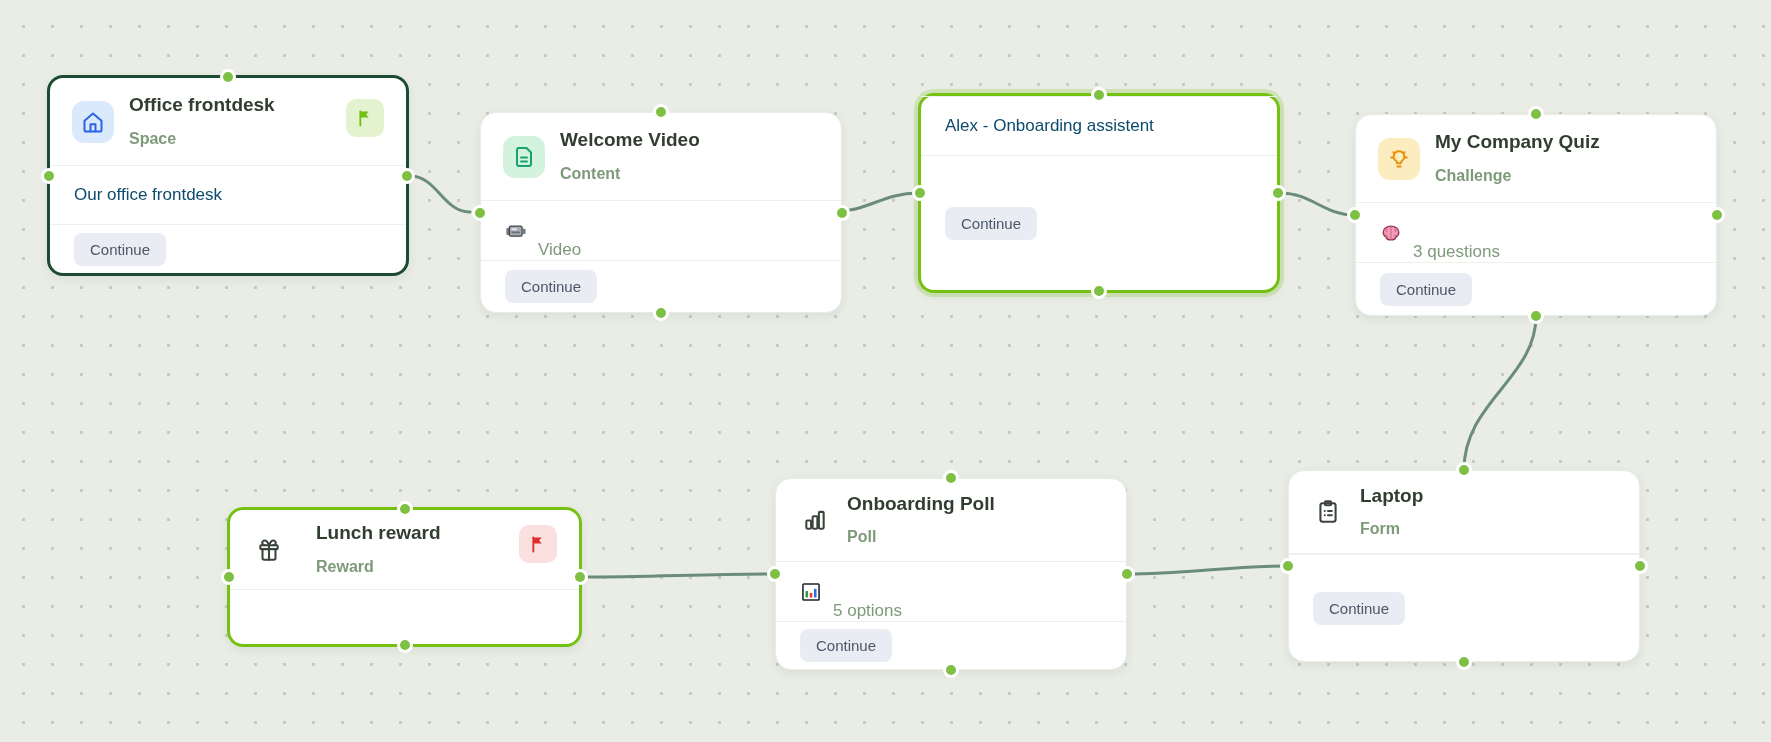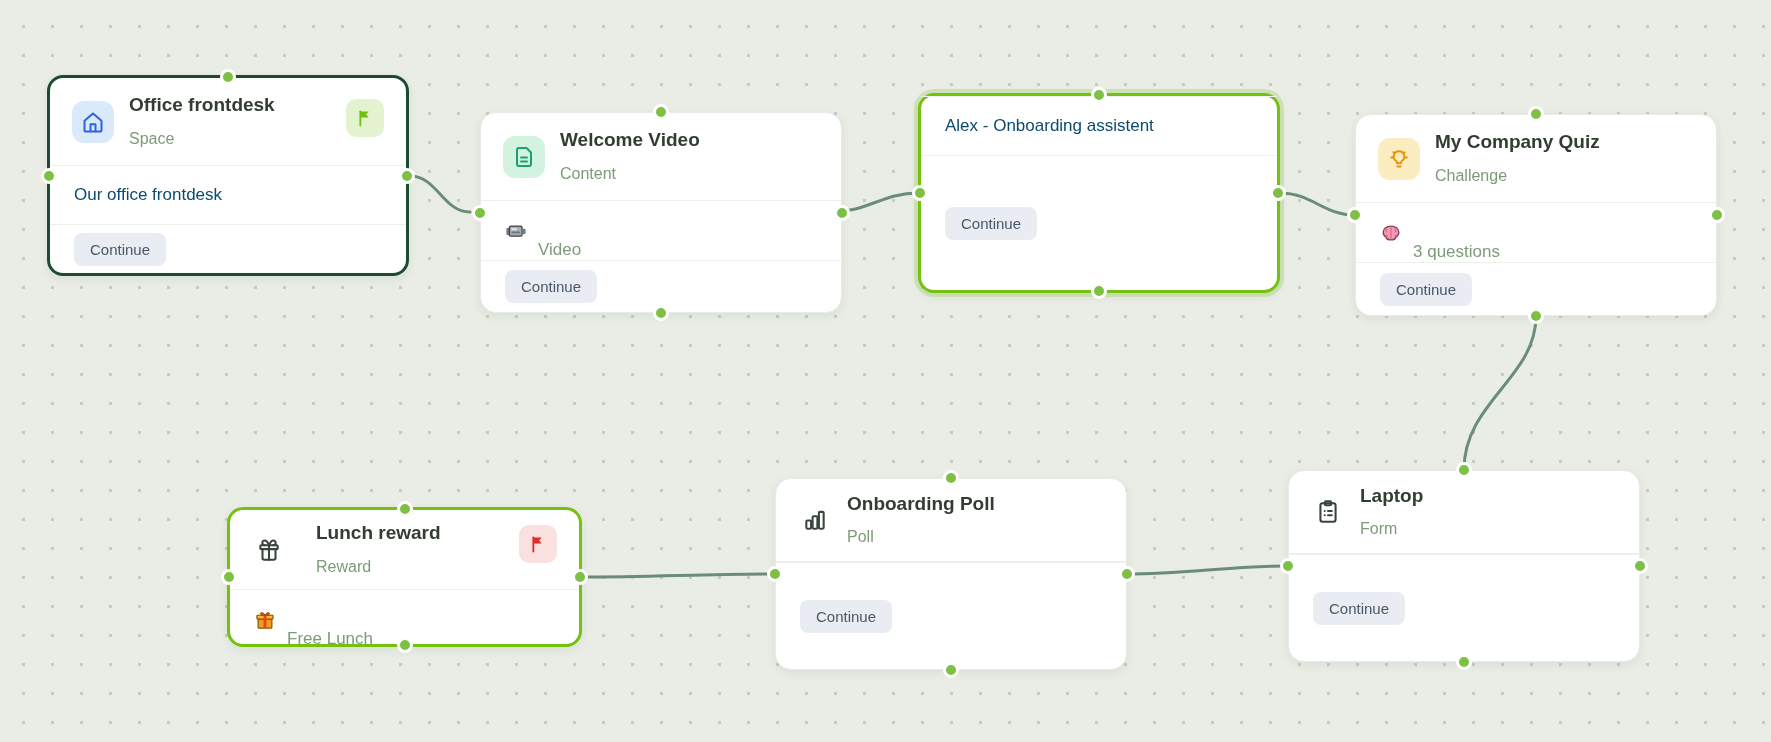--- a/index.html
+++ b/index.html
@@ -37,21 +37,21 @@
               stroke-width:2; stroke-linecap:round; stroke-linejoin:round; }
   .tile-blue   { background:#dbe9fd; color:#2b63e3; }
   .tile-green  { background:#d4f3de; color:#16a36d; }
   .tile-pink   { background:#fadeeb; color:#c02564; }
   .tile-yellow { background:#fbedc0; color:#e8930c; }
   .tile-plain  { background:transparent; color:#39443b; width:34px; flex-basis:34px; }
   .tile-plain svg { width:26px; height:26px; stroke-width:1.9; }
 
   .titles { display:flex; flex-direction:column; }
   .title { font-size:19px; font-weight:600; color:#323d31; line-height:1.25; }
-  .subtitle { font-size:16px; color:#7d9b79; line-height:1.3; margin-top:12px; }
+  .subtitle { font-size:16px; color:#7d9b79; line-height:1.3; margin-top:12px;font-weight:bold; }
 
   .badge { width:38px; height:38px; border-radius:10px; margin-left:auto; align-self:flex-start;
            margin-top:21px; display:flex; align-items:center; justify-content:center; }
   .compact .badge { margin-top:15px; }
   .badge svg { width:20px; height:20px; }
   .badge-green { background:#e3f2cf; color:#72c011; }
   .badge-red   { background:#fbe0e0; color:#e02d2d; }
 
   .divider { height:1px; background:#eef0eb; flex:0 0 1px; }
 
@@ -275,47 +275,47 @@
         <div class="title">Lunch reward</div>
         <div class="subtitle">Reward</div>
       </div>
       <span class="badge badge-red">
           <svg>
             <use href="#i-flag"></use>
           </svg>
         </span>
     </div>
     <div class="divider"></div>
-    <div class="row">
-      <span class="row-icon">
-          <svg>
-            <use href="#e-gift"></use>
-          </svg>
-        </span>
-      <span class="row-text green">Free Lunch</span>
-    </div>
     <span class="dot dot-top"></span>
     <span class="dot dot-left"></span>
     <span class="dot dot-right"></span>
     <span class="dot dot-bottom"></span>
   </div>
 
   <div class="node" style="left:775px;top:478px;width:352px;height:192px">
     <div class="node-header" style="flex-basis:82px">
       <span class="tile tile-plain">
           <svg>
             <use href="#i-chart"></use>
           </svg>
         </span>
       <div class="titles">
         <div class="title">Onboarding Poll</div>
         <div class="subtitle">Poll</div>
       </div>
     </div>
     <div class="divider"></div>
+    <div class="row">
+      <span class="row-icon">
+          <svg>
+            <use href="#e-chart"></use>
+          </svg>
+        </span>
+      <span class="row-text green">5 options</span>
+    </div>
     <div class="divider"></div>
     <div class="footer">
       <button class="btn">Continue</button>
     </div>
     <span class="dot dot-top"></span>
     <span class="dot dot-left"></span>
     <span class="dot dot-right"></span>
     <span class="dot dot-bottom"></span>
   </div>
 

